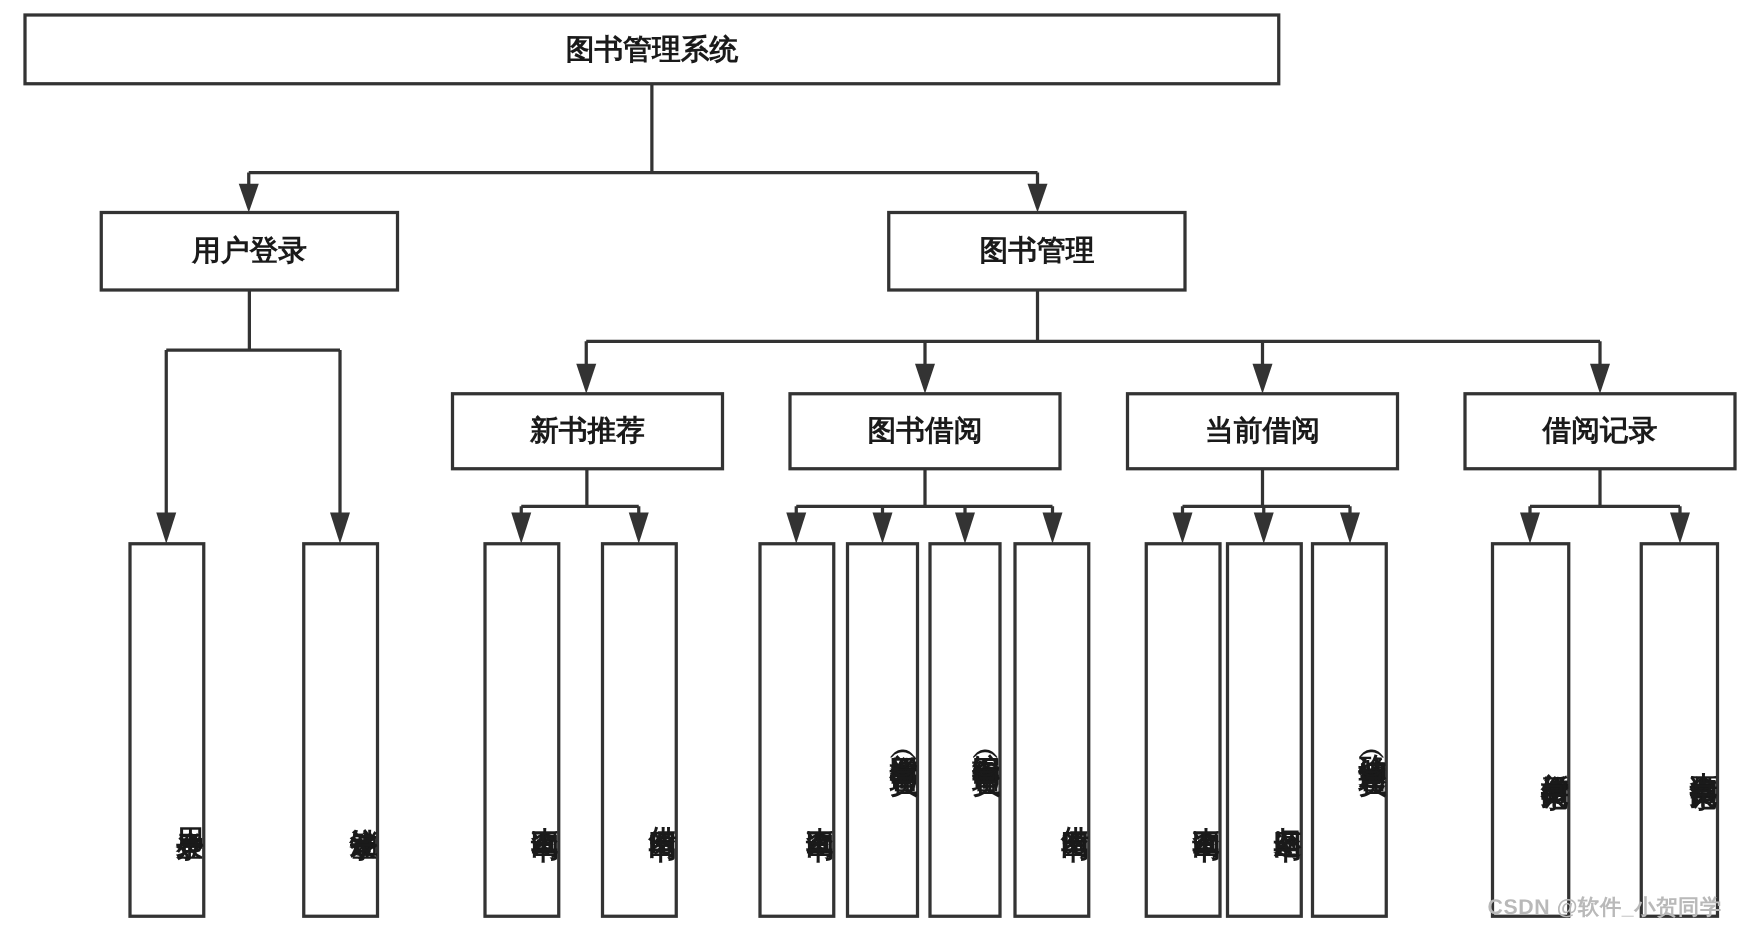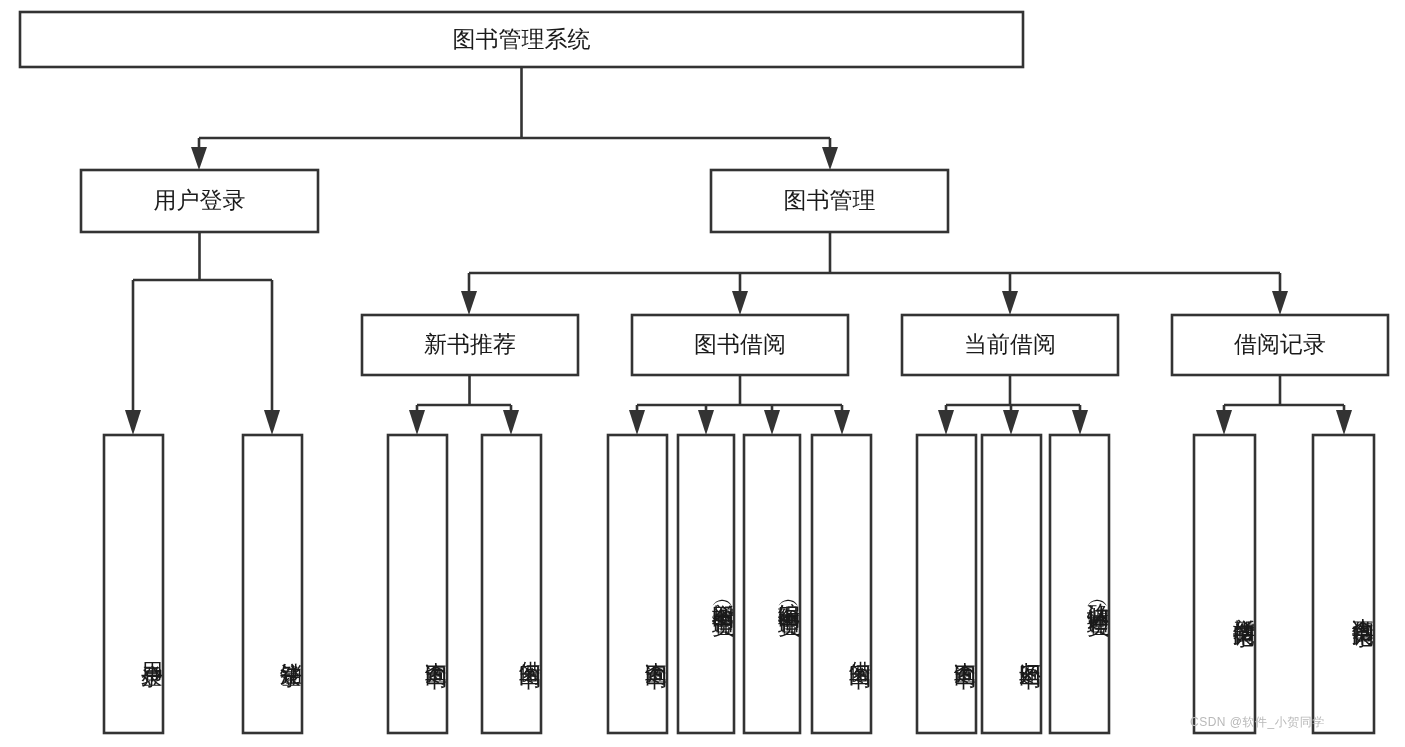--- a/index.html
+++ b/index.html
@@ -11,20 +11,21 @@
     width: 1405px;
     height: 747px;
     font-family: "Liberation Sans", "DejaVu Sans", sans-serif;
     overflow: hidden;
   }
   #diagram-root {
     position: relative;
     width: 1405px;
     height: 578px;
     background: #ffffff;
+    font-weight: bold;
   }
   svg.diagram-svg {
     position: absolute;
     top: 0;
     left: 0;
     width: 1405px;
     height: 747px;
   }
   .node-box {
     fill: #ffffff;
@@ -61,21 +62,21 @@
     align-items: flex-start;
     justify-content: center;
     white-space: nowrap;
     pointer-events: none;
   }
   .watermark {
     position: absolute;
     left: 1190px;
     top: 714px;
     font-family: "Liberation Sans", "DejaVu Sans", sans-serif;
-    font-size: 12px;
+    font-size: 17px;
     color: #b9b9b9;
     white-space: nowrap;
     letter-spacing: 0.5px;
     text-align: center;
   }
 </style>
 </head>
 <body>
 
 <div id="diagram-root">

